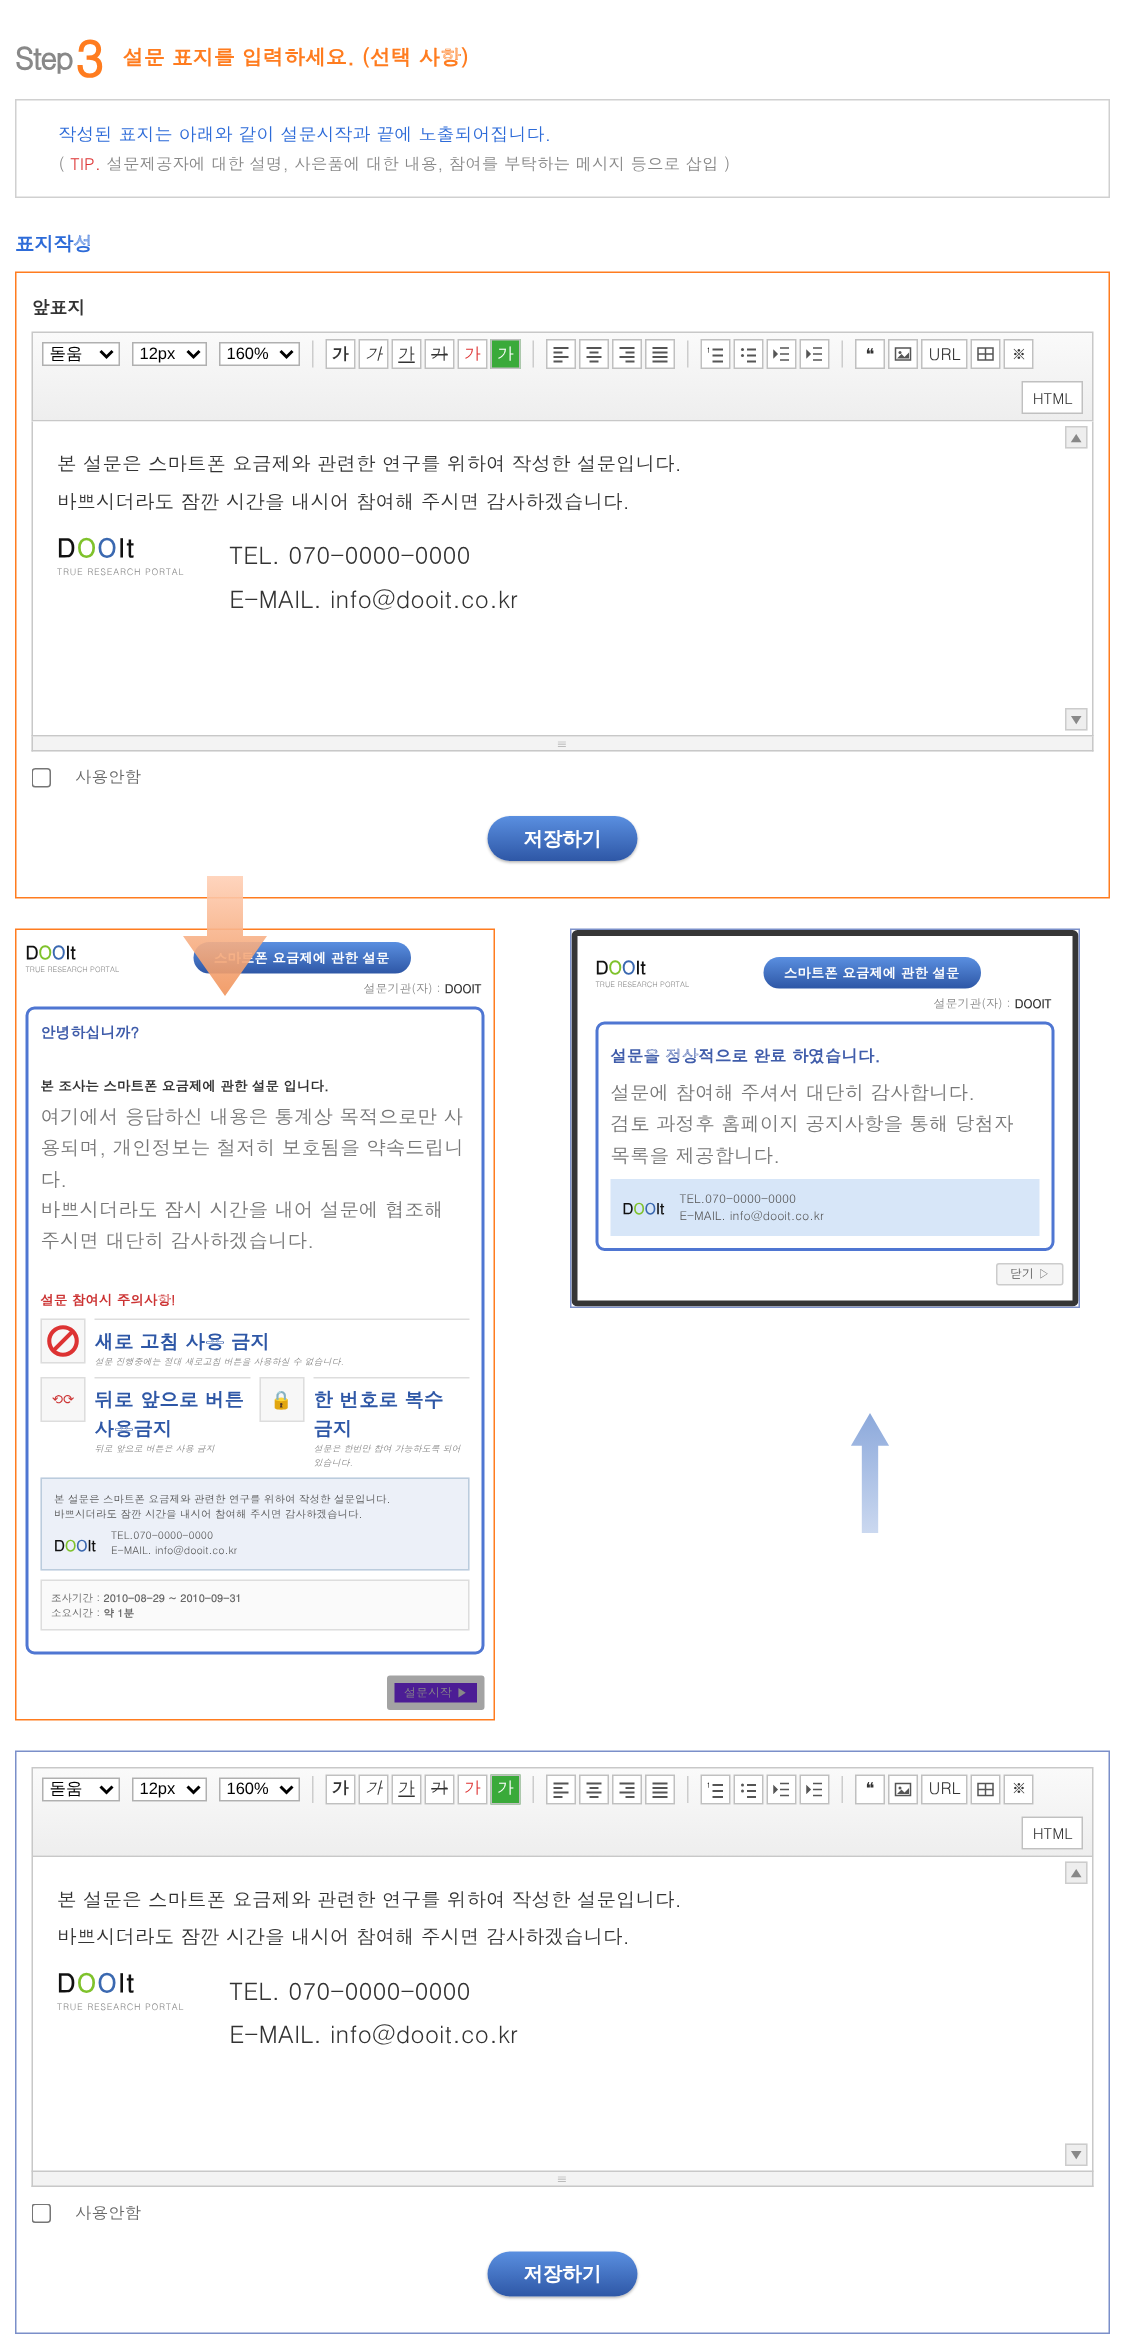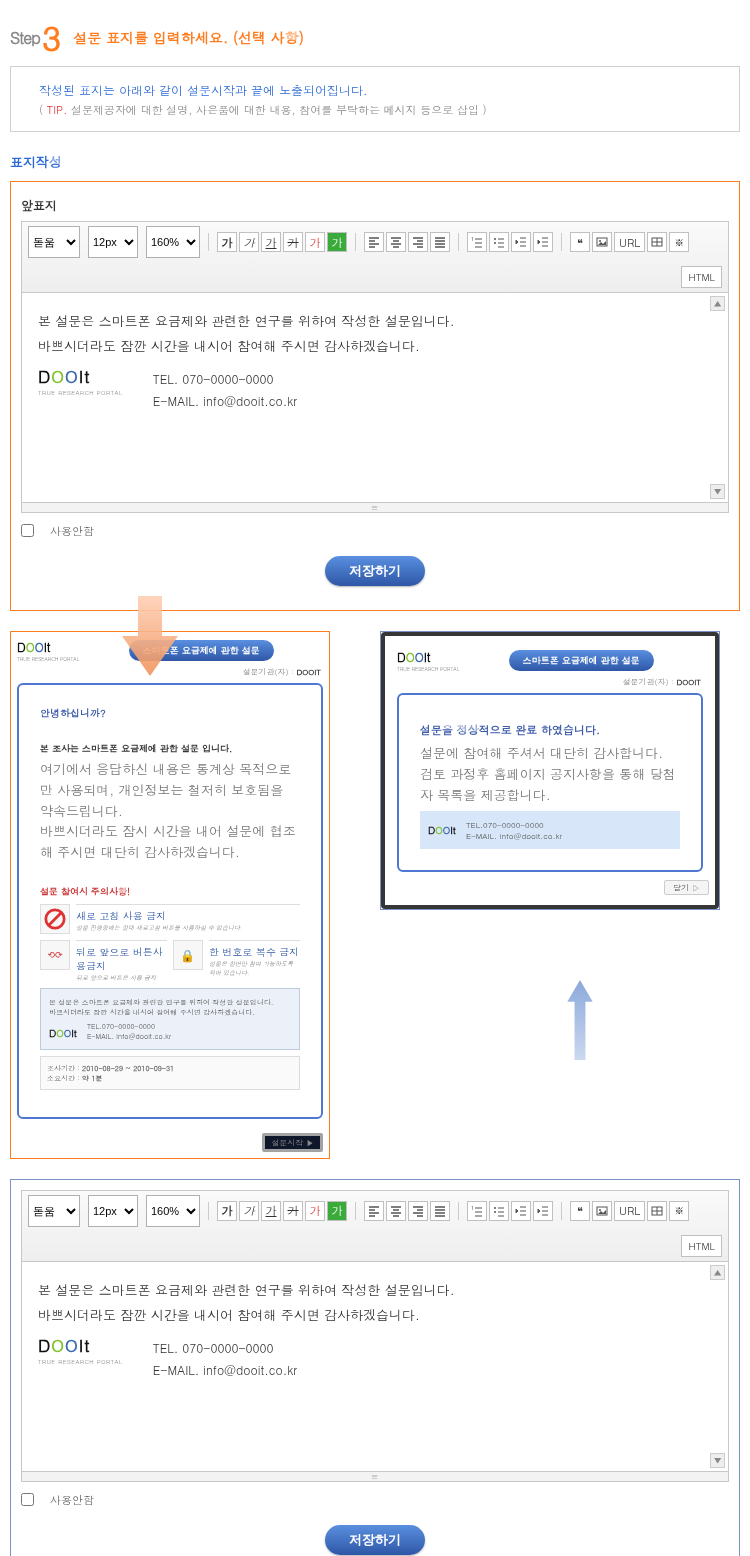--- a/index.html
+++ b/index.html
@@ -8,21 +8,21 @@
     font-size: 12px;
     background: #fff;
     width: 750px;
     color: #333;
     padding: 20px 10px 40px;
   }
 
   
   .step-header { display:flex; align-items:center; gap:12px; margin-bottom:12px; }
   .step-label { display:flex; align-items:center; }
-  .step-text { font-size:16px; font-weight:bold; color:#888; letter-spacing:-1px; }
+  .step-text { font-size:20px; font-weight:bold; color:#888; letter-spacing:-1px; }
   .step-num { font-size:34px; font-weight:bold; color:#ff7c1f; margin-left:2px; line-height:1; }
   .step-title { color:#ff7c1f; font-weight:bold; font-size:14px; }
 
   
   .info-box {
     border:1px solid #d0d0d0;
     background:#fff;
     padding:14px 28px;
     margin-bottom:20px;
   }
@@ -49,21 +49,21 @@
     background:linear-gradient(#fafafa,#eee);
     padding:4px 6px;
     display:flex;
     align-items:center;
     gap:8px;
     flex-wrap:wrap;
     font-size:11px;
   }
   select.tb-sel {
     border:1px solid #b0b0b0;
-    height:32px;
+    height:16px;
     font-size:11px;
     background:#fff;
   }
   .tb-sel.font { width:52px; }
   .tb-sel.size { width:50px; }
   .tb-sel.line { width:54px; }
 
   .tb-group { display:flex; gap:2px; }
   .tb-btn {
     border:1px solid #c0c0c0;
@@ -115,21 +115,21 @@
   .logo {
     font-weight:bold;
     font-size:17px;
     color:#111;
     letter-spacing:1px;
     line-height:1;
   }
   .logo .dot1 { color:#7fc22b; }
   .logo .dot2 { color:#3a68b0; }
   .logo-sub { font-size:6px; color:#888; letter-spacing:0.5px; font-weight:normal; margin-top:2px; }
-  .contact { font-size:12px; line-height:1.8; }
+  .contact { font-size:16px; line-height:1.8; }
 
   .grip-bar {
     border:1px solid #c8c8c8; border-top:none;
     height:10px;
     background:#f3f3f3;
     display:flex; align-items:center; justify-content:center;
     color:#aaa; font-size:9px; letter-spacing:1px;
   }
 
   .chk-row { margin-top:10px; display:flex; align-items:center; gap:16px; font-size:11px; color:#666; }
@@ -198,36 +198,36 @@
     font-weight:bold;
     margin:0 auto;
   }
   .pv-meta { text-align:right; font-size:8px; color:#888; padding:2px 8px; }
   .pv-meta .bold { font-weight:bold; color:#333; }
 
   .pv-body {
     border:2px solid #4f76d2;
     border-radius:6px;
     margin:4px 6px 8px;
-    padding:21px;
+    padding:8px;
     background:#fff;
   }
   .pv-h { font-size:10px; font-weight:bold; color:#3f5caa; margin-bottom:4px; }
   .pv-sub { font-size:9px; font-weight:bold; color:#333; margin:22px 0 4px; }
   .pv-text { font-size:13px; color:#777; line-height:1.6; }
 
   .pv-rules-row { display:flex; gap:6px; align-items:flex-start; margin:6px 0; }
   .pv-rule-icon {
     width:30px; height:30px;
     border:1px solid #ddd;
     display:flex; align-items:center; justify-content:center;
     background:#f7f7f7;
   }
   .pv-rule-col { flex:1; border-top:1px solid #ddd; padding-top:4px; }
-  .pv-rule-col .t { font-size:10px; font-weight:normal; color:#2e57a6; }
+  .pv-rule-col .t { font-size:13px; font-weight:bold; color:#2e57a6; }
   .pv-rule-col .d { font-size:6px; color:#888;font-style:italic; }
 
   .pv-keybox {
     border:1px solid #bcd;
     background:#ecf0f8;
     padding:8px;
     margin-top:6px;
     font-size:7px;
   }
   .pv-keybox .logo-small {
@@ -248,22 +248,22 @@
     display:flex; align-items:center; gap:6px;
   }
   .pv-footer-bar input {
     height:14px; width:120px; border:none; font-size:7px; padding:0 4px;
   }
   .pv-nav {
     text-align:right; padding:6px; font-size:8px; color:#888;
   }
   .pv-nav span {
     display:inline-block;
-    border:3px solid #a3a3a3; padding:1px 6px; border-radius:2px;
-    background:#0f172a;
+    border:5px solid #a3a3a3; padding:1px 6px; border-radius:2px;
+    background:#4c1d95;
   }
 
   
   .pv-blue-frame {
     padding:4px; background:#363636; border-radius:4px;
   }
   .pv-blue-inner { background:#fff; padding:6px 6px 10px; position:relative; }
   .pv-blue-hd {
     font-size:11px; font-weight:bold; color:#3f5caa;
     margin:6px 0;

